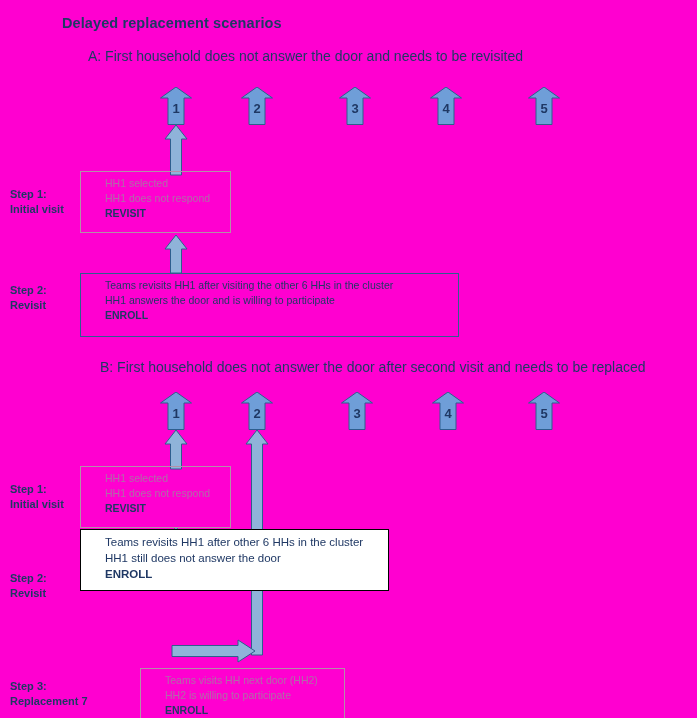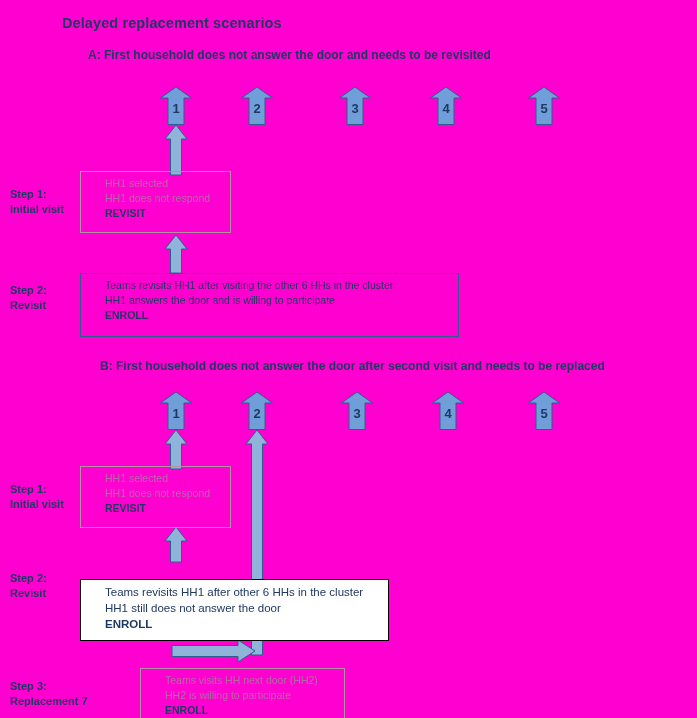--- a/index.html
+++ b/index.html
@@ -24,22 +24,22 @@
   .abs { position: absolute; }
 
   .title {
     left: 62px; top: 2px;
     font-size: 14.5px;
     font-weight: bold;
     color: #1F3864;
     letter-spacing: 0.1px;
   }
   .section-heading {
-    font-size: 12px;
-    font-weight: bold;
+    font-size: 14px;
+    font-weight: normal;
     color: #1F3864;
   }
   .sec-a { left: 88px; top: 35px; }
   .sec-b { left: 88px; top: 346px; padding-left: 12px; }
 
   .step-label {
     font-size: 11px;
     font-weight: bold;
     color: #1F3864;
     line-height: 15px;
@@ -217,21 +217,21 @@
     <div>HH1 selected</div>
     <div>HH1 does not respond</div>
     <div class="strong">REVISIT</div>
   </div>
 
   <div class="abs step-label" style="left:10px; top:558px;">
     <div>Step 2:</div>
     <div>Revisit</div>
   </div>
 
-  <div class="abs tbox solid" style="left:80px; top:566px; width:309px; height:62px; font-size:11.5px; line-height:16px;">
+  <div class="abs tbox solid" style="left:80px; top:516px; width:309px; height:62px; font-size:11.5px; line-height:16px;">
     <div>Teams revisits HH1 after other 6 HHs in the cluster</div>
     <div>HH1 still does not answer the door</div>
     <div class="strong">ENROLL</div>
   </div>
 
   <div class="abs step-label" style="left:10px; top:666px;">
     <div>Step 3:</div>
     <div>Replacement 7</div>
   </div>
 

